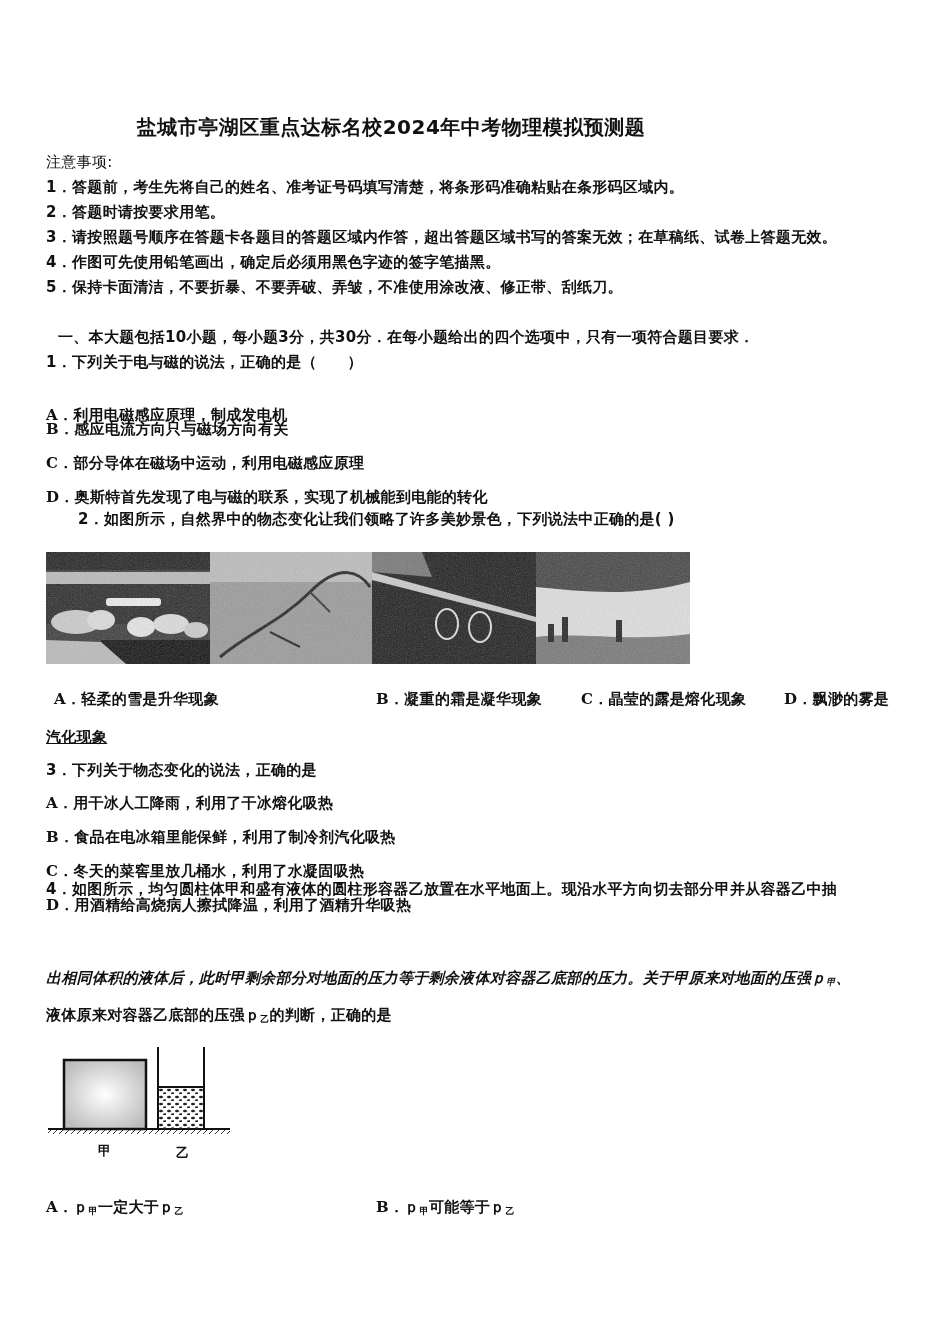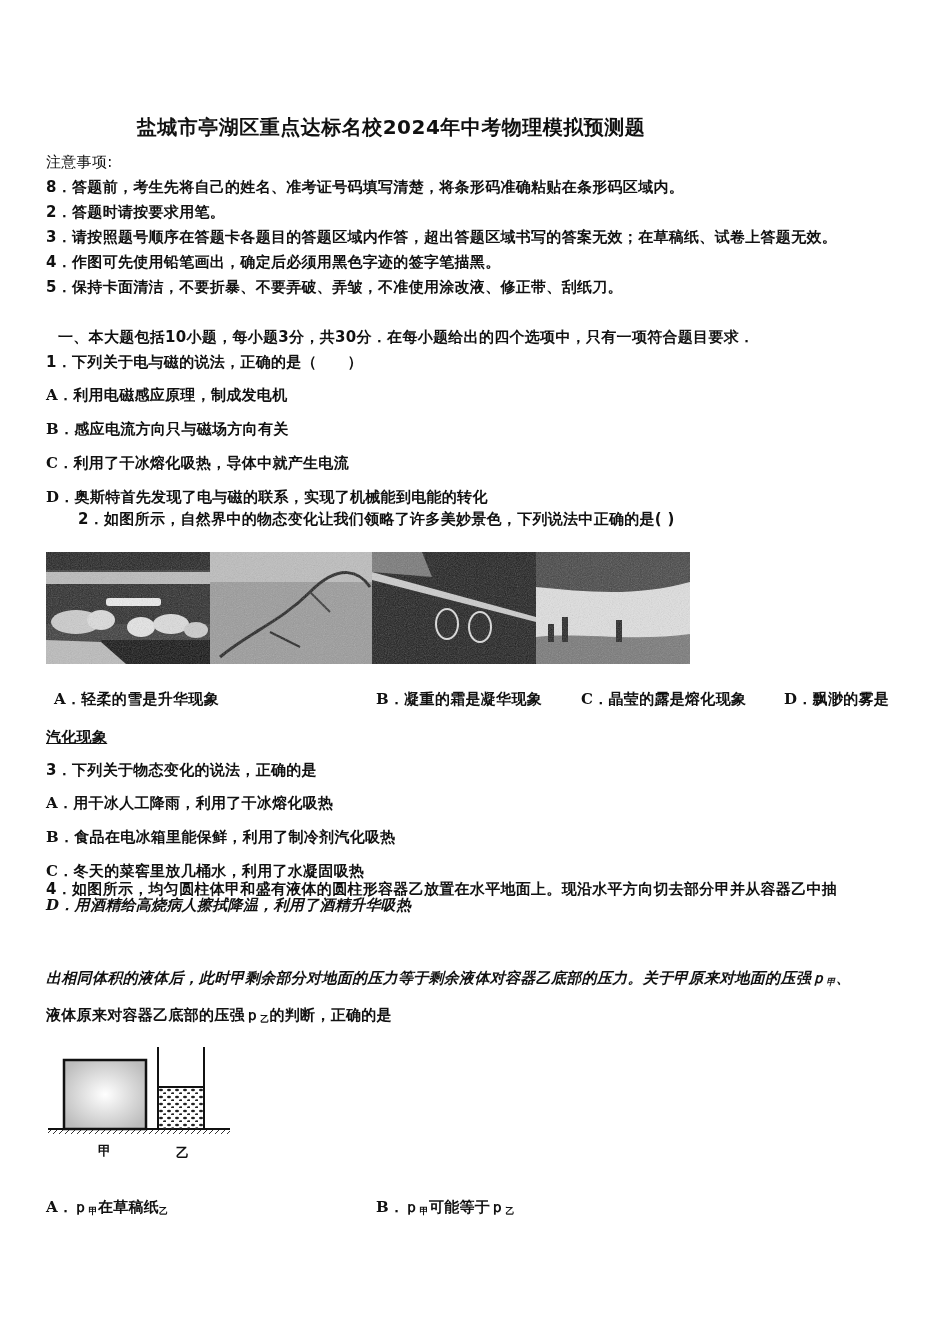--- a/index.html
+++ b/index.html
@@ -14,37 +14,37 @@
   .photo { height:112px; position:relative; overflow:hidden; }
   .sub { font-size:9px; vertical-align:-2px; }
   .fig { position:absolute; left:46px; top:1045px; width:190px; height:120px; }
 </style>
 </head>
 <body>
 
 <div class="title">盐城市亭湖区重点达标名校2024年中考物理模拟预测题</div>
 
 <div class="line" style="top:153px;">注意事项:</div>
-<div class="line b" style="top:178px;">8．答题前，考生先将自己的姓名、准考证号码填写清楚，将条形码准确粘贴在条形码区域内。</div>
+<div class="line b" style="top:178px;">1．答题前，考生先将自己的姓名、准考证号码填写清楚，将条形码准确粘贴在条形码区域内。</div>
 <div class="line b" style="top:203px;">2．答题时请按要求用笔。</div>
 <div class="line b" style="top:228px;">3．请按照题号顺序在答题卡各题目的答题区域内作答，超出答题区域书写的答案无效；在草稿纸、试卷上答题无效。</div>
 <div class="line b" style="top:253px;">4．作图可先使用铅笔画出，确定后必须用黑色字迹的签字笔描黑。</div>
 <div class="line b" style="top:278px;">5．保持卡面清洁，不要折暴、不要弄破、弄皱，不准使用涂改液、修正带、刮纸刀。</div>
 
 <div class="line b" style="top:328px;margin-left:12px;">一、本大题包括10小题，每小题3分，共30分．在每小题给出的四个选项中，只有一项符合题目要求．</div>
 
 <div class="line b" style="top:353px;">1．下列关于电与磁的说法，正确的是（　　）</div>
-<div class="line b" style="top:386px;text-align:center;">
+<div class="line b" style="top:406px;text-align:center;">
   <span class="opt-letter">A．</span><span>利用电磁感应原理，制成发电机</span>
 </div>
 <div class="line b" style="top:420px;">
   <span class="opt-letter">B．</span><span>感应电流方向只与磁场方向有关</span>
 </div>
 <div class="line b" style="top:454px;">
-  <span class="opt-letter">C．</span><span>利用了干冰熔化吸热，导体中就产生电流</span>
+  <span class="opt-letter">C．</span><span>部分导体在磁场中运动，利用电磁感应原理</span>
 </div>
 <div class="line b" style="top:488px;">
   <span class="opt-letter">D．</span><span>奥斯特首先发现了电与磁的联系，实现了机械能到电能的转化</span>
 </div>
 
 <div class="line b" style="top:510px;margin-left:32px;">2．如图所示，自然界中的物态变化让我们领略了许多美妙景色，下列说法中正确的是( )</div>
 
 <div class="photos">
   <div class="photo" style="width:164px;">
     <svg width="164" height="112" viewBox="0 0 164 112">
@@ -116,21 +116,21 @@
 <div class="line b" style="top:761px;">3．下列关于物态变化的说法，正确的是</div>
 <div class="line b" style="top:794px;">
   <span class="opt-letter">A．</span><span>用干冰人工降雨，利用了干冰熔化吸热</span>
 </div>
 <div class="line b" style="top:828px;">
   <span class="opt-letter">B．</span><span>食品在电冰箱里能保鲜，利用了制冷剂汽化吸热</span>
 </div>
 <div class="line b" style="top:862px;">
   <span class="opt-letter">C．</span><span>冬天的菜窖里放几桶水，利用了水凝固吸热</span>
 </div>
-<div class="line b" style="top:896px;font-style:italic;">
+<div class="line b" style="top:896px;">
   <span class="opt-letter">D．</span><span>用酒精给高烧病人擦拭降温，利用了酒精升华吸热</span>
 </div>
 
 <div class="line b" style="top:880px;">4．如图所示，均匀圆柱体甲和盛有液体的圆柱形容器乙放置在水平地面上。现沿水平方向切去部分甲并从容器乙中抽</div>
 <div class="line b" style="top:969px;font-style:italic;"><span>出相同体积的液体后，此时甲剩余部分对地面的压力等于剩余液体对容器乙底部的压力。关于甲原来对地面的压强ｐ</span><span class="sub">甲</span><span>、</span></div>
 <div class="line b" style="top:1006px;"><span>液体原来对容器乙底部的压强ｐ</span><span class="sub">乙</span><span>的判断，正确的是</span></div>
 
 <div class="fig">
   <svg width="190" height="120" viewBox="0 0 190 120">
     <defs>
@@ -155,17 +155,17 @@
     <line x1="112" y1="2" x2="112" y2="84" stroke="#111" stroke-width="2"></line>
     <line x1="158" y1="2" x2="158" y2="84" stroke="#111" stroke-width="2"></line>
     <rect x="113" y="42" width="44" height="42" fill="url(#dots)"></rect>
     <line x1="112" y1="42" x2="158" y2="42" stroke="#111" stroke-width="2"></line>
   </svg>
   <span style="position:absolute; left:52px; top:97px; font-size:13px; font-weight:bold;">甲</span>
   <span style="position:absolute; left:130px; top:99px; font-size:13px; font-weight:bold;">乙</span>
 </div>
 
 <div class="line b" style="top:1198px;">
-  <span class="opt-letter">A．</span><span>ｐ</span><span class="sub">甲</span><span>在草稿纸</span><span class="sub">乙</span>
+  <span class="opt-letter">A．</span><span>ｐ</span><span class="sub">甲</span><span>一定大于ｐ</span><span class="sub">乙</span>
 </div>
 <div class="line b" style="top:1198px; left:376px;">
   <span class="opt-letter">B．</span><span>ｐ</span><span class="sub">甲</span><span>可能等于ｐ</span><span class="sub">乙</span>
 </div>
 
 </body></html>

